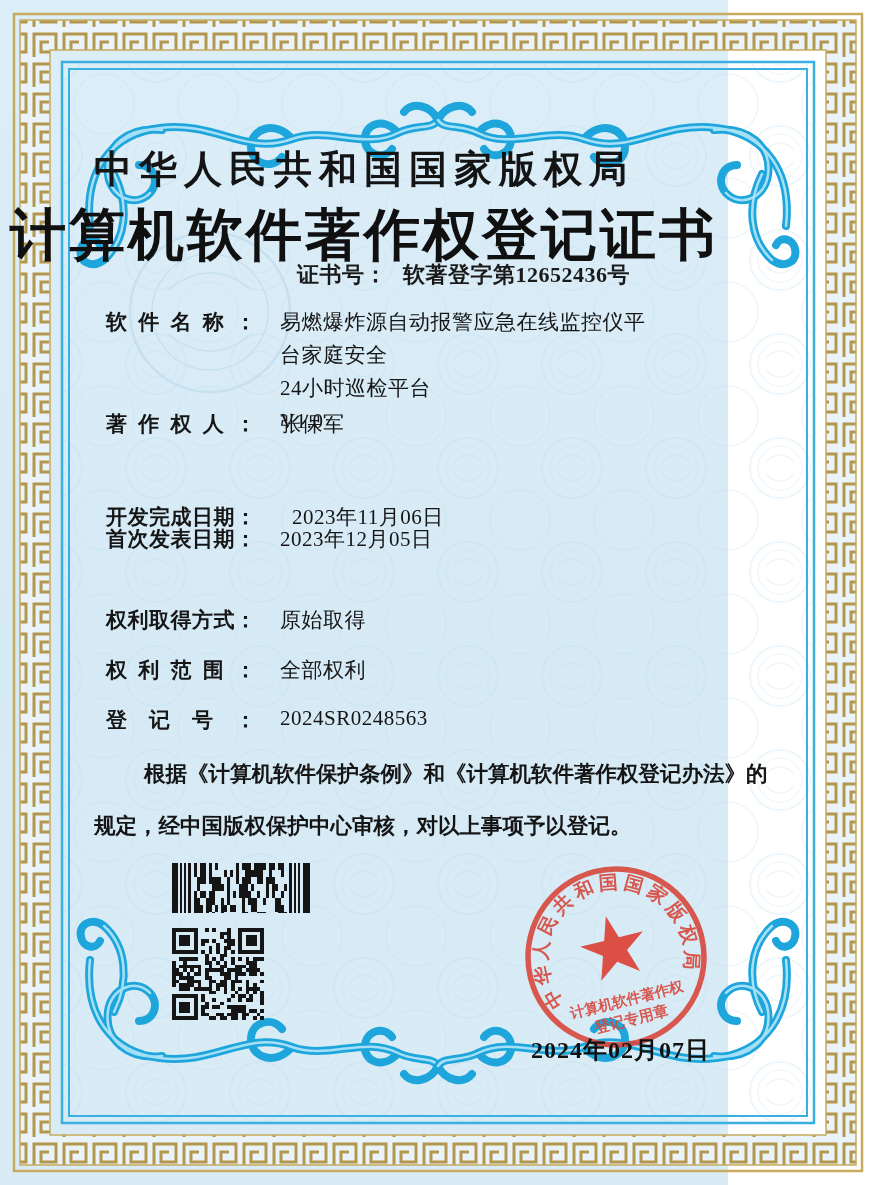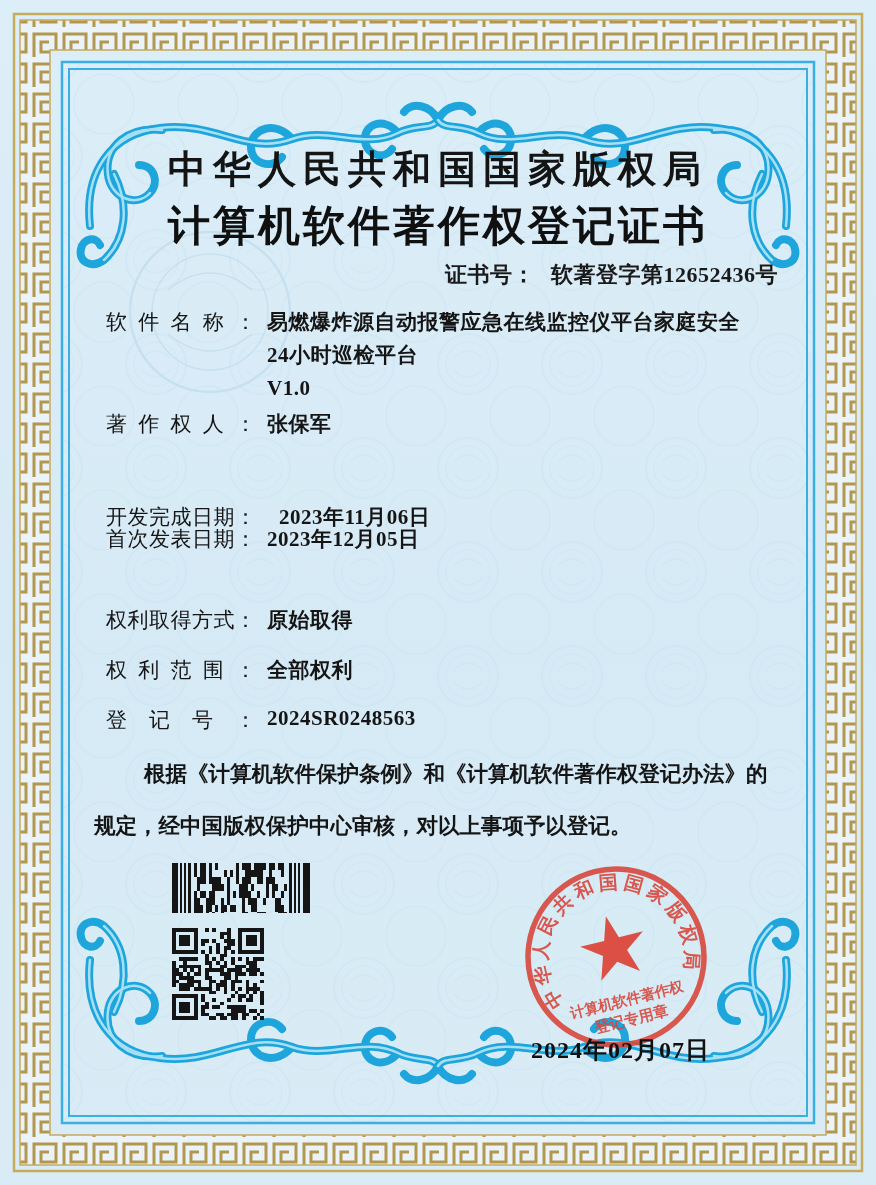--- a/index.html
+++ b/index.html
@@ -1,35 +1,35 @@
 <!DOCTYPE html>
 <html><head>
 <meta charset="utf-8">
 <style>
   html,body{margin:0;padding:0;}
   body{width:876px;height:1185px;overflow:hidden;
        font-family:"Liberation Serif", serif;}
-  #page{position:relative;width:876px;height:1185px;
+  #page{position:relative;width:728px;height:1185px;
         background:linear-gradient(180deg,#dceef8 0%,#d6eaf5 55%,#d9ecf6 100%);}
   svg{display:block;}
   .layer{position:absolute;left:0;top:0;width:876px;height:1185px;}
 
   
   .issuer{position:absolute;left:0;right:0;top:144px;text-align:center;
           font-size:38px;font-weight:700;letter-spacing:7px;color:#141414;z-index:5;}
   .cert-title{position:absolute;left:0;right:0;top:198px;text-align:center;
-          font-size:42px;font-weight:800;letter-spacing:3px;color:#101010;z-index:5;}
+          font-size:56px;font-weight:800;letter-spacing:3px;color:#101010;z-index:5;}
   .cert-no{position:absolute;top:260px;right:98px;font-size:22px;font-weight:700;
           color:#1a1a1a;z-index:5;letter-spacing:0.5px;}
   .cert-no .lbl{margin-right:16px;}
   .field{position:absolute;left:106px;right:70px;display:flex;z-index:5;
          font-size:21px;color:#151515;}
-  .f-label{width:150px;flex:0 0 150px;font-weight:400;
+  .f-label{width:150px;flex:0 0 150px;font-weight:700;
            text-align:justify;text-align-last:justify;}
-  .f-value{margin-left:11px;font-weight:700;letter-spacing:0.5px;}
+  .f-value{margin-left:24px;font-weight:400;letter-spacing:0.5px;}
   .f-lines div{line-height:33px;}
   .row-name{top:306px;}
   .row-name .f-label{line-height:33px;}
   .row-author{top:410px;}
   .row-devdate{top:503px;gap:12px;}
   .row-pubdate{top:525px;}
   .row-acq{top:606px;}
   .row-scope{top:656px;}
   .row-regno{top:706px;}
   .statement{position:absolute;left:94px;top:748px;width:700px;z-index:5;

